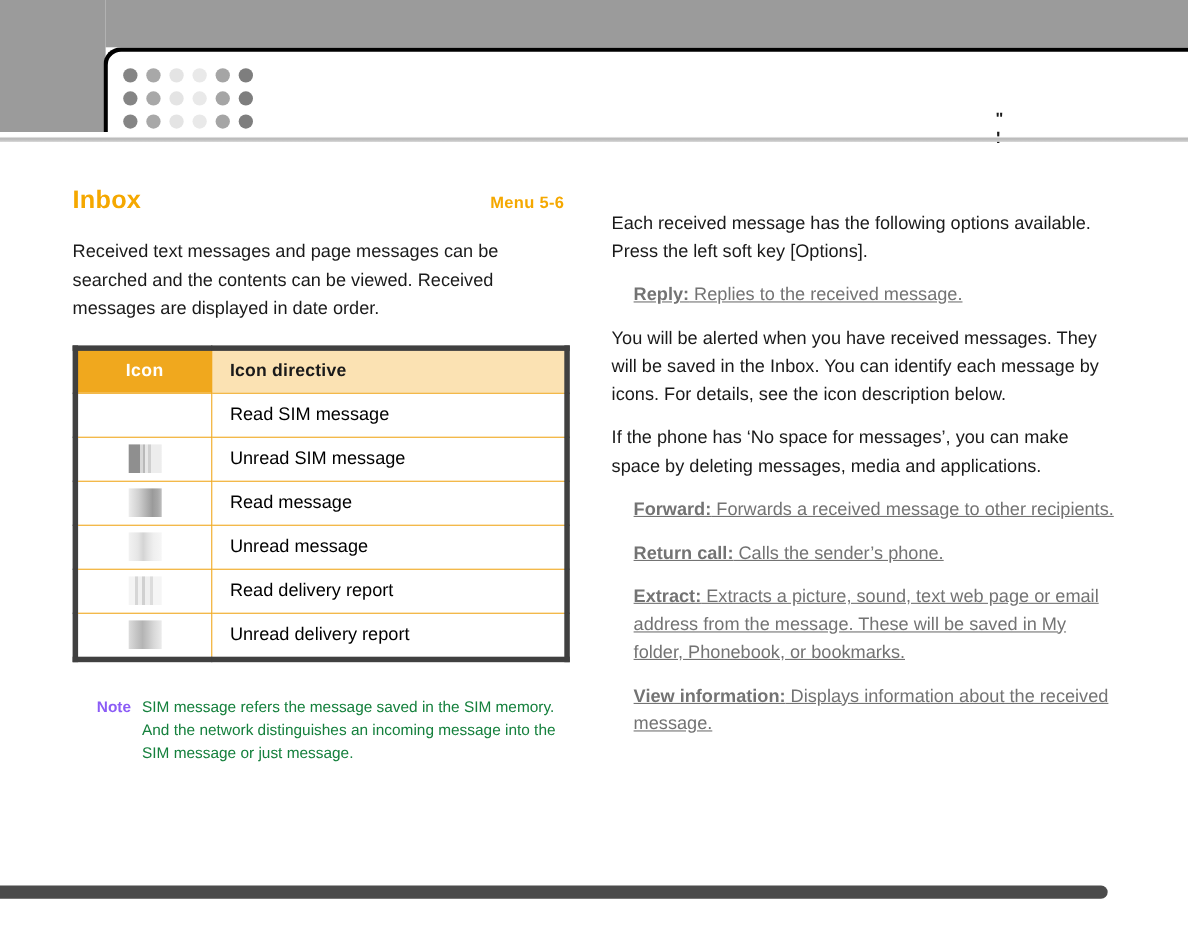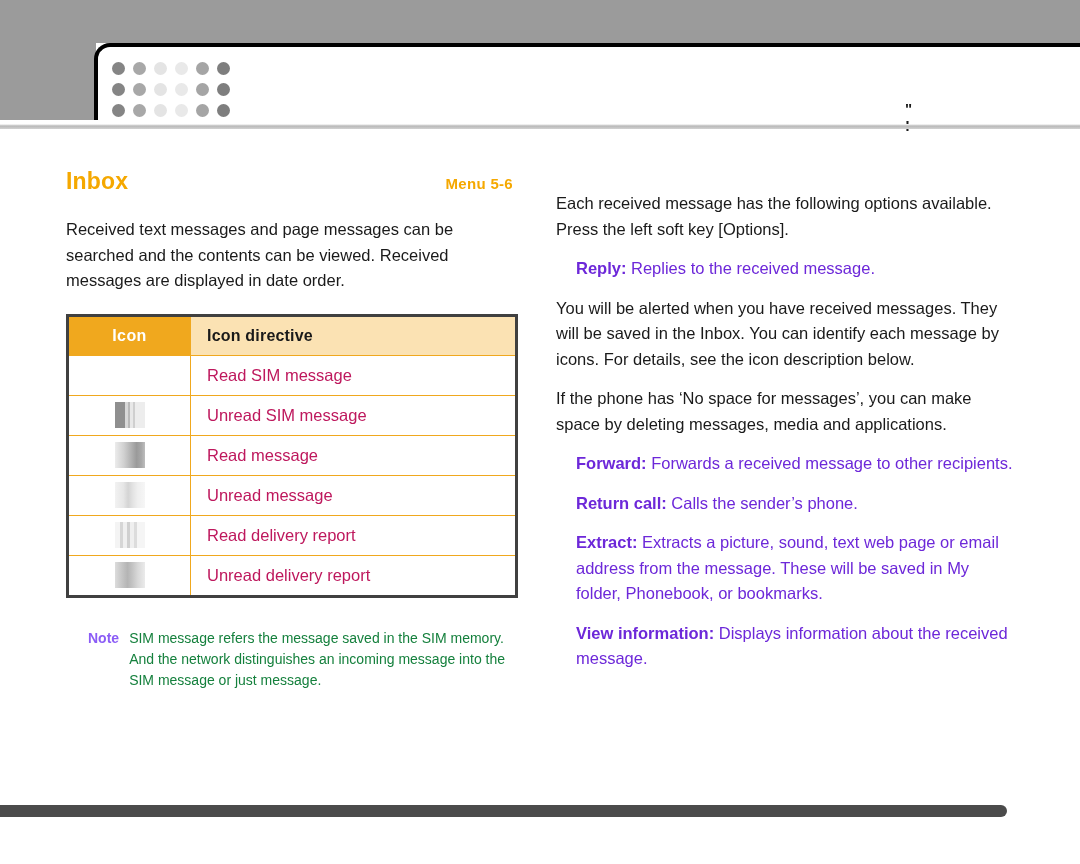--- a/index.html
+++ b/index.html
@@ -135,30 +135,31 @@
     font-size: 16.5px;
     line-height: 25.5px;
     color: #1a1a1a;
   }
 
   p.option-item {
     margin: 0 0 14px 0;
     padding-left: 20px;
     font-size: 16.5px;
     line-height: 25.5px;
-    color: #6d28d9;
+    color: #737373;
+    text-decoration: underline;
   }
   p.option-item b { font-weight: bold; }
 
   
   .icon-table {
     margin-top: 20px;
     width: 452px;
     border-collapse: collapse;
-    border: 3px solid #404040;
+    border: 5px solid #404040;
     table-layout: fixed;
   }
   .icon-table th, .icon-table td {
     border: 1px solid #f0a81e;
     padding: 0;
     margin: 0;
   }
   .icon-table th.th-icon {
     width: 121px;
     height: 38px;
@@ -180,21 +181,21 @@
     letter-spacing: 0.2px;
   }
   .icon-table td.cell-icon {
     width: 121px;
     height: 39px;
     text-align: center;
     vertical-align: middle;
   }
   .icon-table td.cell-text {
     font-size: 16.5px;
-    color: #be185d;
+    color: #000000;
     padding-left: 16px;
     height: 39px;
     vertical-align: middle;
   }
   .glyph {
     display: inline-block;
     width: 30px;
     height: 26px;
     vertical-align: middle;
   }

